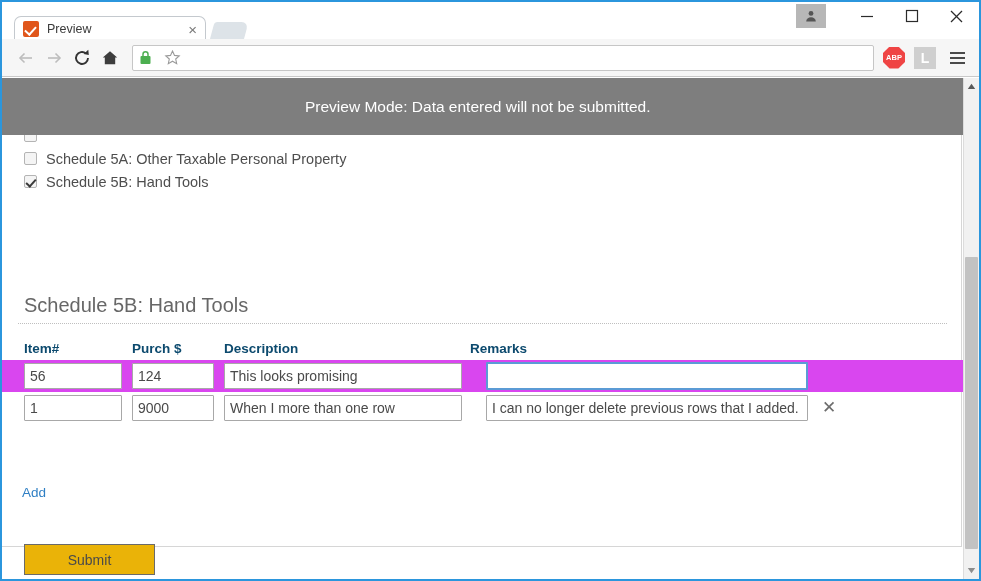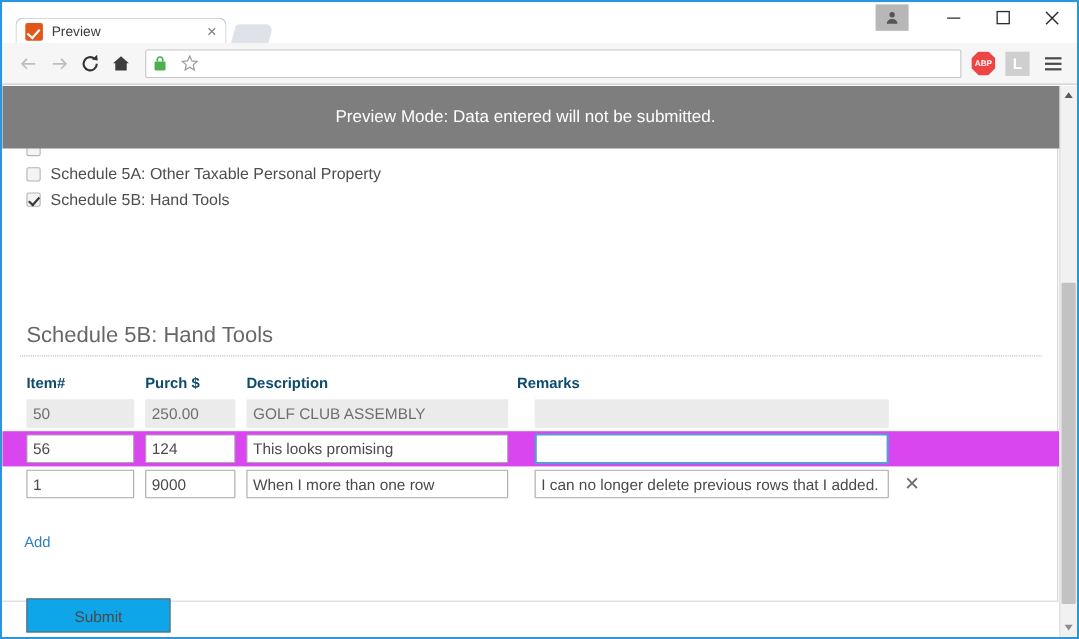--- a/index.html
+++ b/index.html
@@ -279,21 +279,21 @@
 
   #add-link {
     position: absolute; left: 20px; top: 407px;
     font-size: 13.5px;
     color: #2f7fc4;
     text-decoration: none;
   }
   #submit-btn {
     position: absolute; left: 22px; top: 466px;
     width: 131px; height: 31px;
-    background: #0ea5e9;
+    background: #eab308;
     border: 1px solid #6a6a6a;
     font-family: "Liberation Sans", sans-serif;
     font-size: 14px;
     color: #4a4a4a;
     padding: 0;
   }
   #page-box-border {
     position: absolute; left: 0; top: 0;
     width: 960px; height: 469px;
     border: 1px solid #d6d6d6;
@@ -441,27 +441,20 @@
       <div id="grid">
 
         <div class="grid-head">
           <div class="c-item">Item#</div>
           <div class="c-purch">Purch $</div>
           <div class="c-desc">Description</div>
           <div class="c-rem">Remarks</div>
           <div class="c-del"></div>
         </div>
 
-        <div class="grid-row">
-          <div class="c-item"><input class="cell-input disabled" disabled="" value="50" style=""></div>
-          <div class="c-purch"><input class="cell-input disabled" disabled="" value="250.00" style=""></div>
-          <div class="c-desc"><input class="cell-input disabled" disabled="" value="GOLF CLUB ASSEMBLY" style=""></div>
-          <div class="c-rem"><input class="cell-input disabled" disabled="" value="" style=""></div>
-          <div class="c-del"></div>
-        </div>
 
         <div class="grid-row highlight">
           <div class="c-item"><input class="cell-input" value="56" style=""></div>
           <div class="c-purch"><input class="cell-input" value="124" style=""></div>
           <div class="c-desc"><input class="cell-input" value="This looks promising" style=""></div>
           <div class="c-rem"><input class="cell-input focused" value="" style=""></div>
           <div class="c-del"></div>
         </div>
 
         <div class="grid-row">

